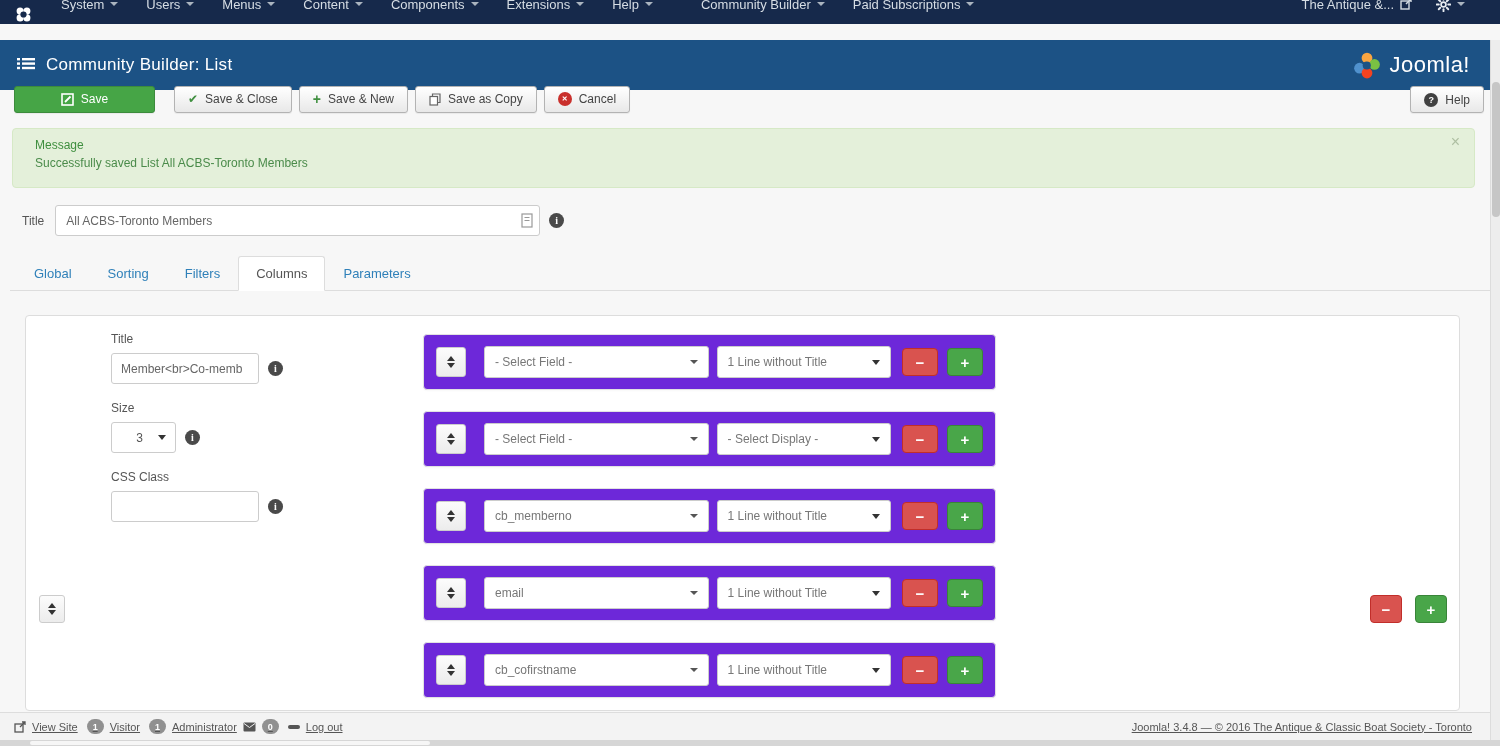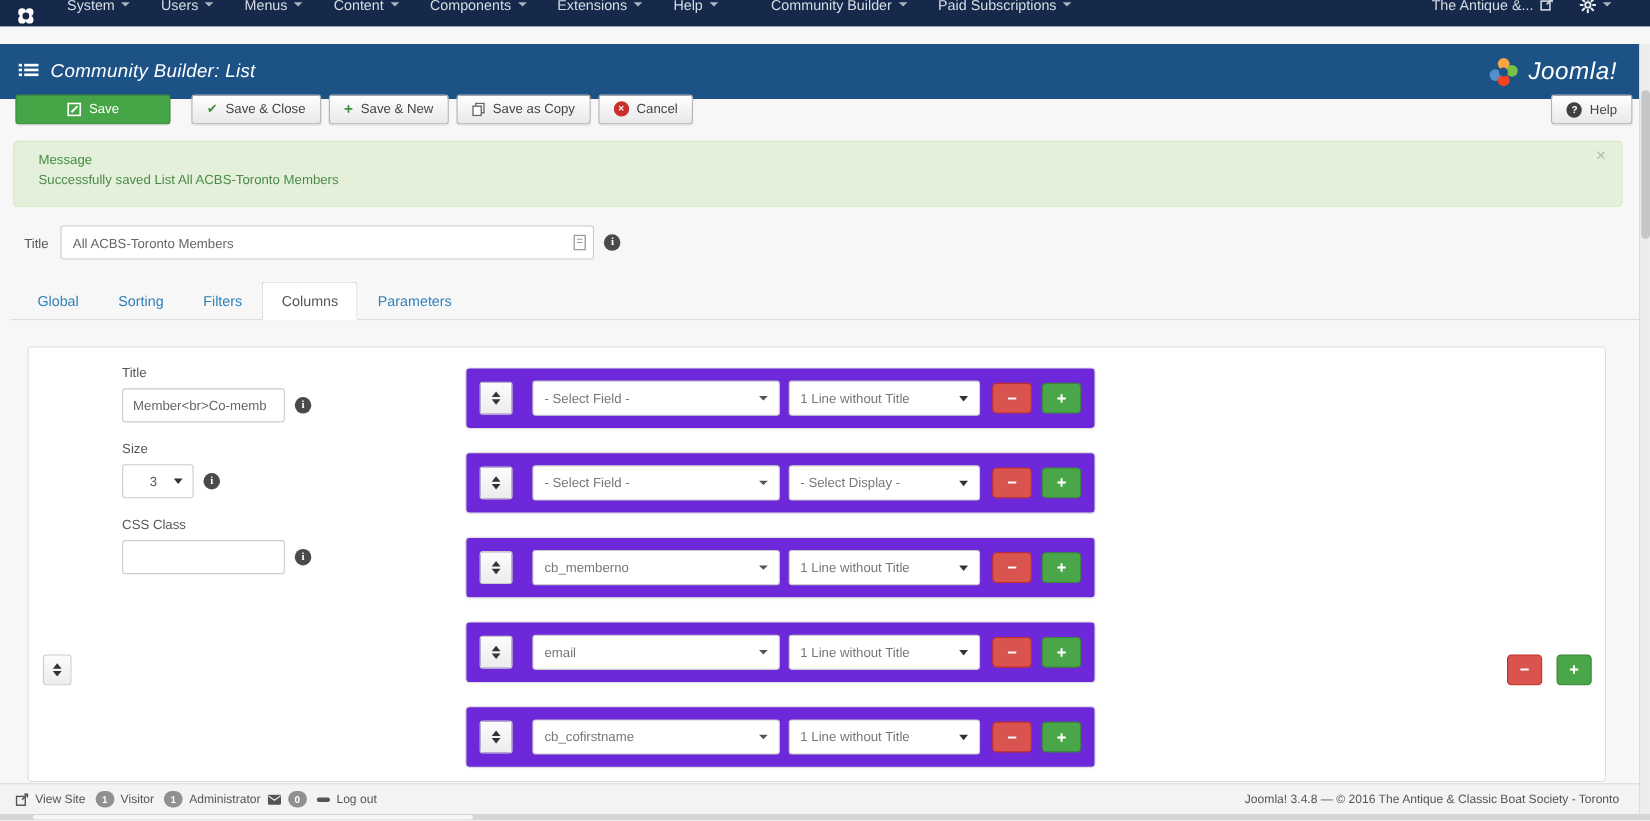--- a/index.html
+++ b/index.html
@@ -8,21 +8,21 @@
 
   
   .navbar { position:absolute; top:0; left:0; width:1500px; height:24px; background:#16294b; display:flex; align-items:flex-end; z-index:5; }
   .navbar .brand { padding:0 14px 0 14px; display:flex; align-items:center; }
   .nav-item { color:#d6dde4; font-size:13px; padding:0 14px; height:40px; display:flex; align-items:center; gap:6px; cursor:pointer; }
   .caret-down { width:0; height:0; border-left:4px solid transparent; border-right:4px solid transparent; border-top:4px solid #aab4bf; }
   .navbar-right { margin-left:auto; display:flex; align-items:center; gap:4px; padding-right:25px; }
   .navbar-right .nav-item { padding:0 10px; }
 
   
-  .header { position:absolute; top:40px; left:0; width:1500px; height:50px; background:#1c5285; display:flex; align-items:center; padding:0 16px;font-style:italic; }
+  .header { position:absolute; top:40px; left:0; width:1500px; height:50px; background:#1c5285; display:flex; align-items:center; padding:0 16px; }
   .page-title { color:#fff; font-size:17px; font-weight:normal; margin-left:10px; letter-spacing:.3px; }
   .logo { margin-left:auto; display:flex; align-items:center; gap:7px; padding-right:14px; }
   .logo-text { color:#fff; font-size:22px; letter-spacing:.5px; }
 
   
   .toolbar { position:absolute; top:78px; left:0; width:1500px; height:42px; padding:8px 14px; display:flex; align-items:center; }
   .btn { display:inline-flex; align-items:center; justify-content:center; gap:7px; height:27px; border:1px solid #b3b3b3; border-radius:3px; background:linear-gradient(#ffffff,#e8e8e8); padding:0 13px; font-size:12px; color:#444; cursor:pointer; box-shadow:0 1px 1px rgba(0,0,0,.06); }
   .btn-save { width:141px; background:#46a546; border-color:#3c8b3c; color:#fff; margin-right:12px; }
   .btn + .btn { margin-left:7px; }
   .btn-help { position:absolute; right:16px; top:8px; }
@@ -73,21 +73,21 @@
   .sel-field { width:228px; margin-right:8px; }
   .sel-display { width:177px; margin-right:11px; }
   .btn-minus { width:36px; height:28px; background:#d9534f; border:1px solid #c12e2a; border-radius:4px; color:#fff; font-size:15px; font-weight:bold; display:flex; align-items:center; justify-content:center; cursor:pointer; margin-right:9px; flex:none; }
   .btn-plus { width:36px; height:28px; background:#49a649; border:1px solid #398439; border-radius:4px; color:#fff; font-size:15px; font-weight:bold; display:flex; align-items:center; justify-content:center; cursor:pointer; flex:none; }
 
   .outer-handle { position:absolute; left:13px; top:279px; width:26px; height:28px; margin:0; }
   .outer-actions { position:absolute; right:12px; top:279px; display:flex; gap:13px; }
   .outer-actions .btn-minus, .outer-actions .btn-plus { width:32px; height:28px; margin:0; }
 
   
-  .footer { position:absolute; top:712px; left:0; width:1500px; height:28px; background:#f3f3f3; border-top:1px solid #ddd; display:flex; align-items:center; padding:0 14px; font-size:11px; color:#555; }
+  .footer { position:absolute; top:712px; left:0; width:1500px; height:28px; background:#f3f3f3; border-top:1px solid #ddd; display:flex; align-items:center; padding:0 14px; font-size:11px; color:#555;text-decoration:underline; }
   .footer .f-item { display:flex; align-items:center; gap:6px; margin-right:9px; }
   .count-badge { display:inline-flex; align-items:center; justify-content:center; min-width:17px; height:15px; padding:0 4px; border-radius:9px; background:#909090; color:#fff; font-size:9px; font-weight:bold; }
   .logout-dash { width:12px; height:4px; border-radius:2px; background:#555; display:inline-block; }
   .footer-right { margin-left:auto; padding-right:14px; font-size:11px; color:#555; }
 
   
   .v-scroll { position:absolute; top:40px; right:0; width:10px; height:700px; background:#ededed; border-left:1px solid #dcdcdc; }
   .v-thumb { position:absolute; top:42px; left:1px; width:8px; height:135px; background:#c6c6c6; border-radius:4px; }
   .h-scroll { position:absolute; top:740px; left:0; width:1500px; height:6px; background:#d6d6d6; }
   .h-thumb { position:absolute; top:1px; left:30px; width:400px; height:4px; background:#f6f6f6; border-radius:2px; }

